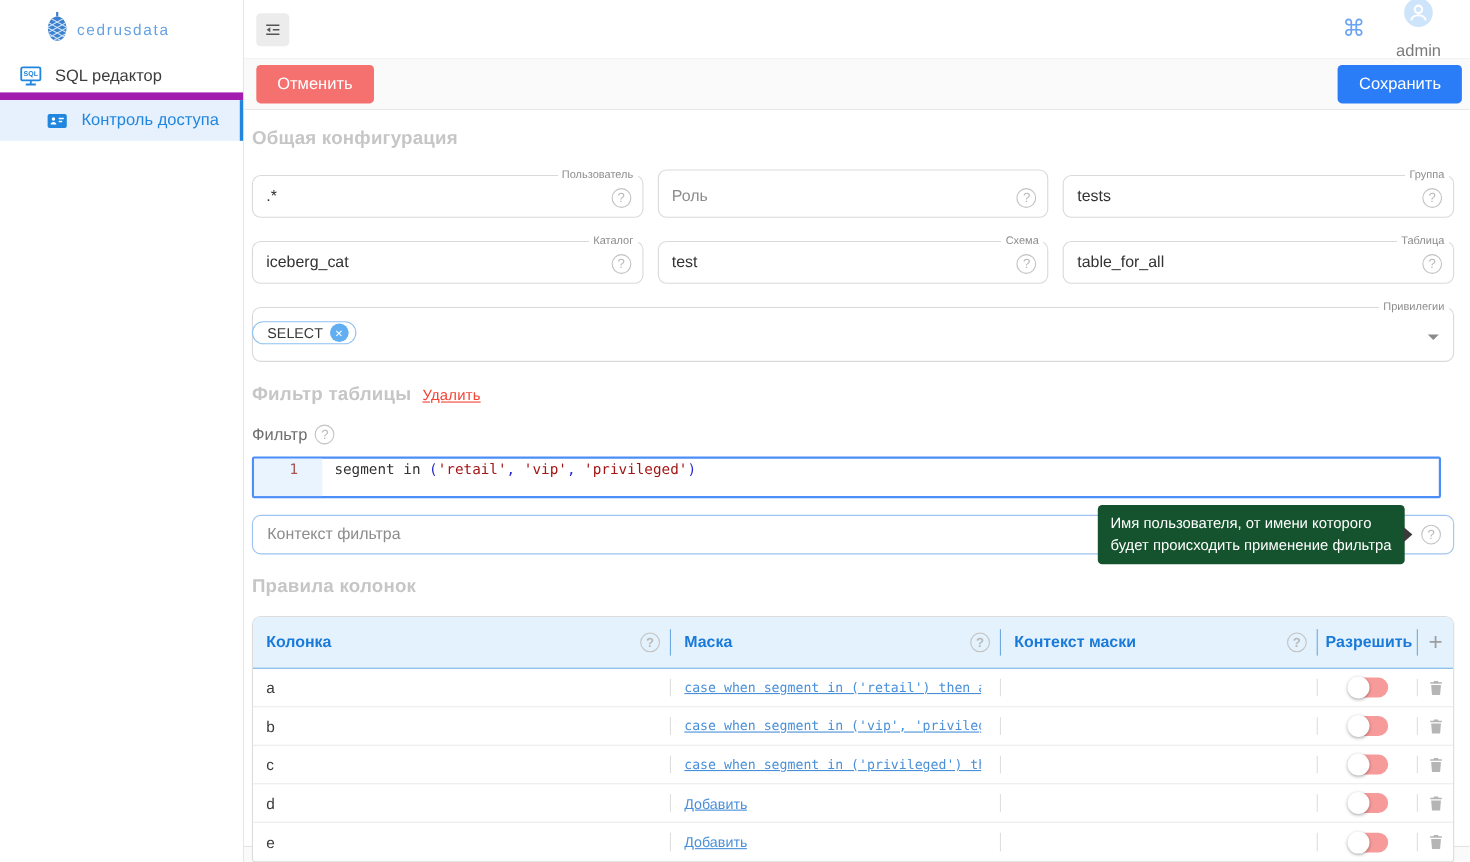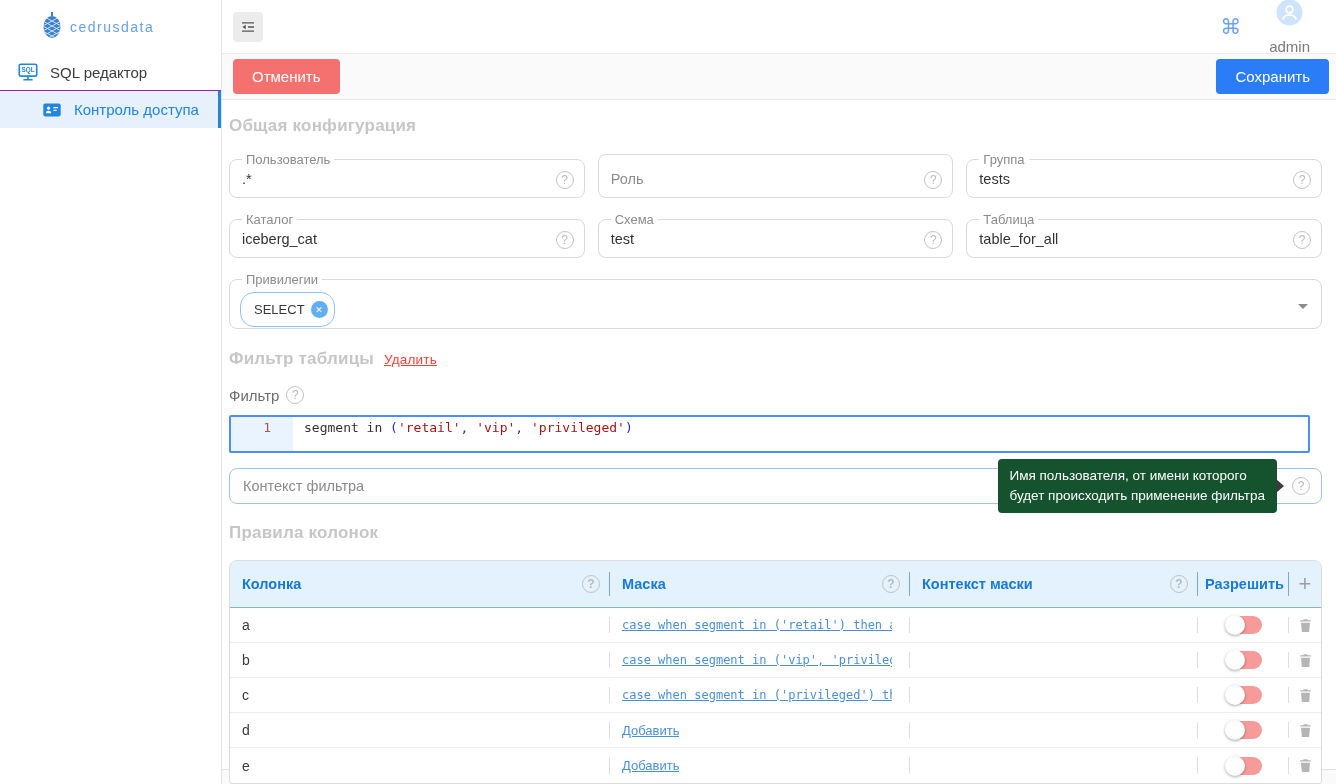--- a/index.html
+++ b/index.html
@@ -5,21 +5,21 @@
   * { margin:0; padding:0; box-sizing:border-box; }
   html,body { width:1336px; height:784px; overflow:hidden; font-family:"Liberation Sans",sans-serif; color:#3a3a3a; background:#fff; }
   .app { display:flex; width:100%; height:100%; }
 
   
   .sidebar { width:222px; min-width:222px; background:#fff; border-right:1px solid #e4e4e4; }
   .logo { height:54px; display:flex; align-items:center; padding-left:40px; gap:6px; }
   .logo-text { font-size:14px; color:#66a2e3; letter-spacing:1.5px; }
   .nav-item { height:37px; display:flex; align-items:center; gap:10px; padding-left:16px; font-size:15px; color:#3c3c3c; cursor:pointer; }
   .nav-item .nicon { width:24px; height:24px; display:flex; align-items:center; justify-content:center; }
-  .nav-item.first { border-bottom:1px solid #a21caf; }
+  .nav-item.first { border-bottom:7px solid #a21caf; }
   .nav-item.active { background:#e7f1fd; color:#2086de; border-right:3px solid #2086de;padding-left:40px; }
 
   
   .main { flex:1; display:flex; flex-direction:column; background:#fafafa; }
   .topbar { height:54px; background:#fff; border-bottom:1px solid #ededed; display:flex; align-items:center; }
   .burger-btn { width:30px; height:30px; margin-left:11px; background:#ececec; border:none; border-radius:4px; display:flex; align-items:center; justify-content:center; cursor:pointer; }
   .topbar-right { margin-left:auto; display:flex; align-items:center; padding-right:26px; gap:28px; }
   .cmd-icon { font-size:21px; color:#6ba3f3; line-height:1; cursor:pointer; }
   .user-chip { display:flex; align-items:center; gap:8px; cursor:pointer;flex-direction:column; }
   .username { font-size:15px; color:#7a7a7a; }
@@ -35,28 +35,28 @@
   .sec-1 { padding-top:16px; }
   .sec-2 { margin-top:20px; display:flex; align-items:baseline; gap:10px; }
   .sec-3 { margin-top:19px; }
   .delete-link { font-size:13.5px; color:#f44336; text-decoration:underline; cursor:pointer; font-weight:400; }
 
   
   .fields-row { display:flex; gap:13px; margin-top:27px; }
   .fields-row + .fields-row { margin-top:25px; }
   .mui-field { position:relative; flex:1; height:35px; cursor:text; }
   .mui-field fieldset { position:absolute; top:-9px; left:0; right:0; bottom:0; border:1px solid #d9d9d9; border-radius:8px; padding:0 8px; pointer-events:none; }
-  .mui-field legend { font-size:13px; color:#8c8c8c; padding:0 4px; margin-left:4px; line-height:11px; }
+  .mui-field legend { font-size:10px; color:#8c8c8c; padding:0 4px; margin-left:4px; line-height:11px;text-align:right; }
   .mui-field .fval { position:absolute; left:13px; top:8px; font-size:14.5px; color:#333; }
   .mui-field .fval.placeholder { color:#8c8c8c; }
   .help-ico { width:18px; height:18px; border:1.5px solid #c3c3c3; border-radius:50%; color:#b9b9b9; font-size:12px; display:inline-flex; align-items:center; justify-content:center; line-height:1; flex:none; }
   .mui-field .help-ico { position:absolute; right:11px; top:8px; }
 
   .privileges { margin-top:25px; height:46px; flex:none; cursor:pointer; }
-  .chip { position:absolute; left:11px; top:9px; height:35px; display:inline-flex; align-items:center; gap:6px; border:1px solid #8fc2f2; border-radius:14px; padding:0 6px 0 13px; font-size:13px; color:#3a3a3a; background:#fff; }
+  .chip { position:absolute; left:0; top:9px; height:21px; display:inline-flex; align-items:center; gap:6px; border:1px solid #8fc2f2; border-radius:14px; padding:0 6px 0 13px; font-size:13px; color:#3a3a3a; background:#fff; }
   .chip-x { width:17px; height:17px; border-radius:50%; background:#61aff2; color:#fff; font-size:9px; display:flex; align-items:center; justify-content:center; cursor:pointer; }
   .caret { position:absolute; right:14px; top:21px; width:0; height:0; border-left:5px solid transparent; border-right:5px solid transparent; border-top:5px solid #8b8b8b; }
 
   
   .filter-label { margin-top:17px; display:flex; align-items:center; gap:7px; font-size:15px; color:#6e6e6e; }
   .code-editor { margin-top:11px; width:calc(100% - 12px); height:38px; border:2px solid #4c8ef7; border-radius:2px; display:flex; background:#fff; font-family:"DejaVu Sans Mono","Liberation Mono",monospace; font-size:13px; cursor:text; }
   .gutter { width:62px; background:#e9f4fe; text-align:right; padding:3px 22px 0 0; color:#a85252; }
   .code-area { padding:3px 0 0 11px; white-space:pre; }
   .tok-plain { color:#333; }
   .tok-punct { color:#2a2ac9; }

